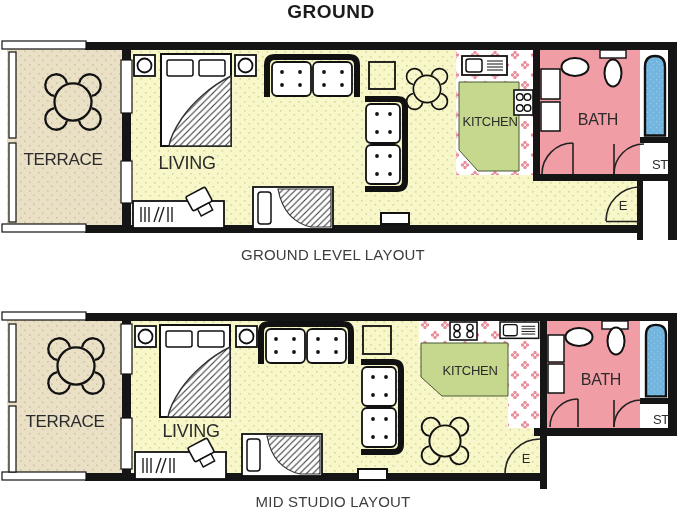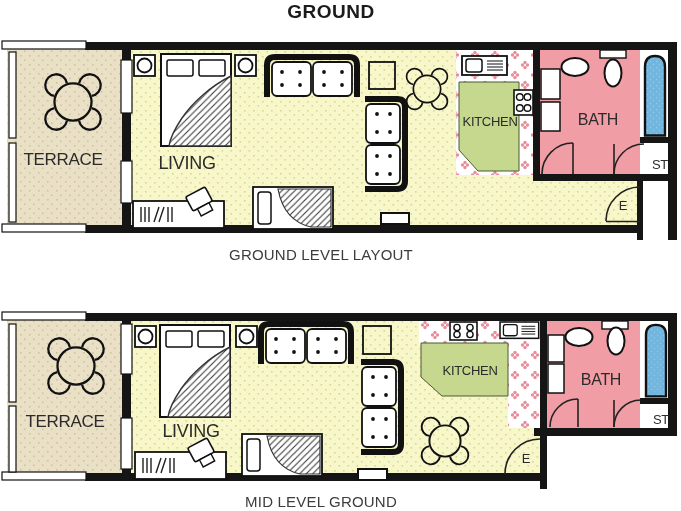--- a/index.html
+++ b/index.html
@@ -6,35 +6,35 @@
   body{
     width:681px;height:511px;position:relative;background:#ffffff;
     font-family:"Liberation Sans", sans-serif;overflow:hidden;
   }
   .stage{position:absolute;left:0;top:0;width:681px;height:511px;}
   .title{
     position:absolute;top:1px;left:0;width:662px;text-align:center;
     font-size:19px;font-weight:bold;letter-spacing:.5px;color:#1b1b1b;
   }
   .caption{
-    position:absolute;left:0;width:642px;text-align:center;
+    position:absolute;left:12px;width:642px;text-align:center;
     font-size:15px;color:#3d3d3d;letter-spacing:.2px;
   }
   #cap-ground{top:246px;}
   #cap-mid{top:493px;}
   svg text{fill:#2b2b2b;letter-spacing:-0.3px;}
   .fixture{fill:#ffffff;stroke:#111;}
   .arc{fill:none;stroke:#222;stroke-width:1.6;}
 </style>
 </head>
 <body>
 
 <div class="title">GROUND</div>
 <div class="caption" id="cap-ground">GROUND LEVEL LAYOUT</div>
-<div class="caption" id="cap-mid">MID LEVEL GROUND</div>
+<div class="caption" id="cap-mid">MID STUDIO LAYOUT</div>
 
 <svg class="stage" viewBox="0 0 681 511">
   <defs>
     <pattern id="patYellow" width="9" height="9" patternUnits="userSpaceOnUse">
       <rect width="9" height="9" fill="#f8f7c9"></rect>
       <g fill="#d9d69a">
         <rect x="1" y="2" width="1.6" height="1.6"></rect>
           <rect x="5.5" y="6" width="1.6" height="1.6"></rect>
       </g>
     </pattern>

